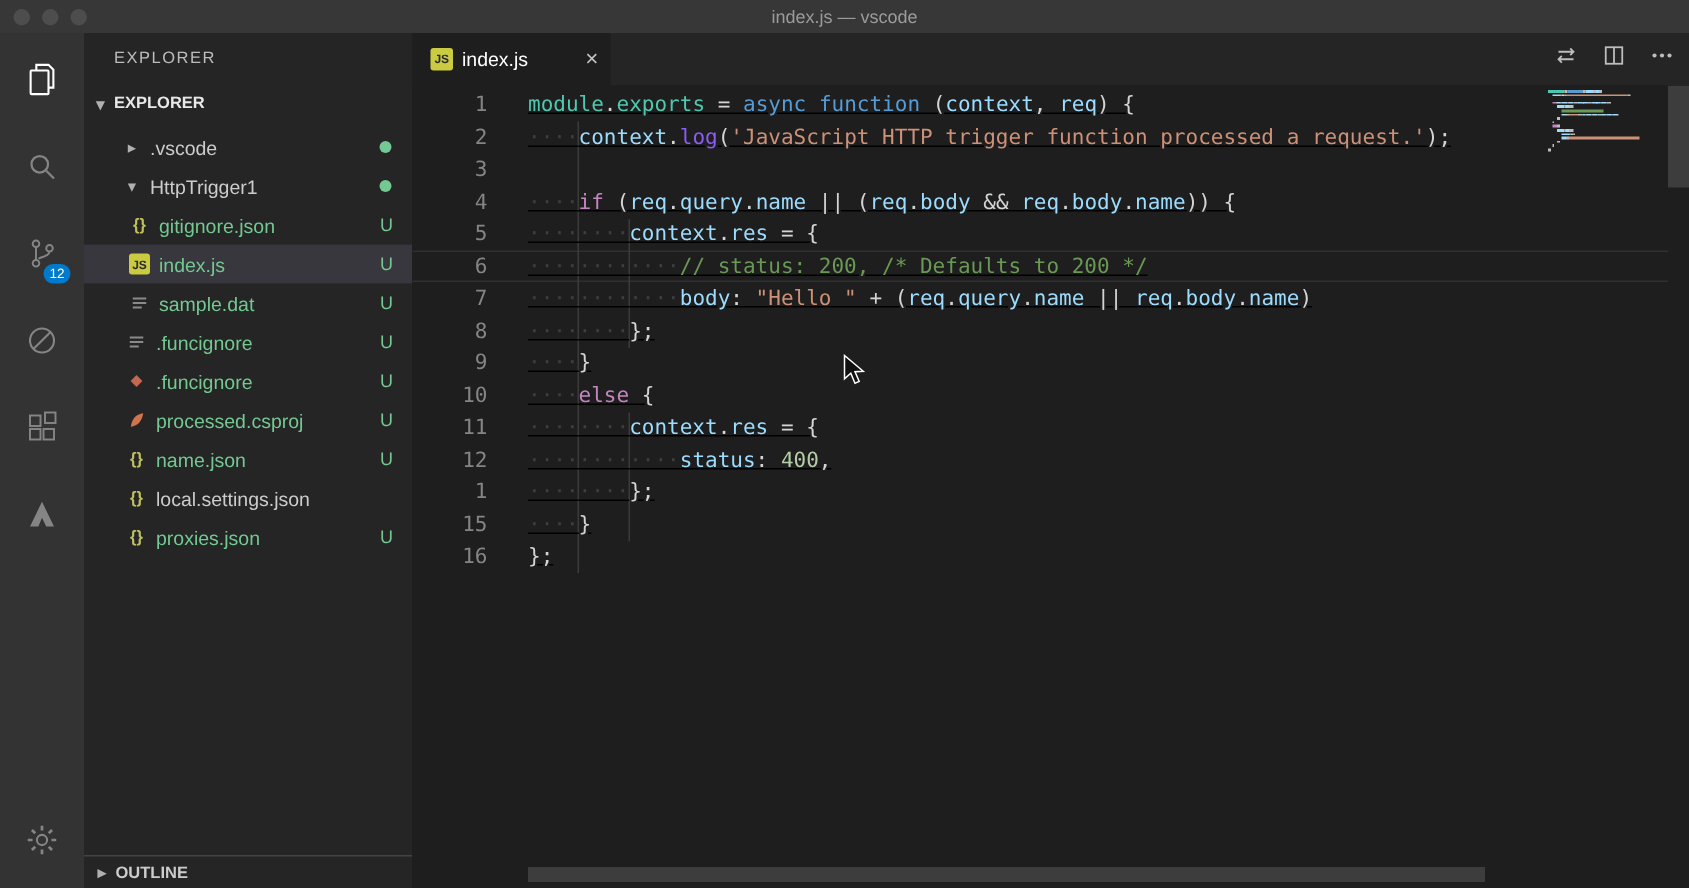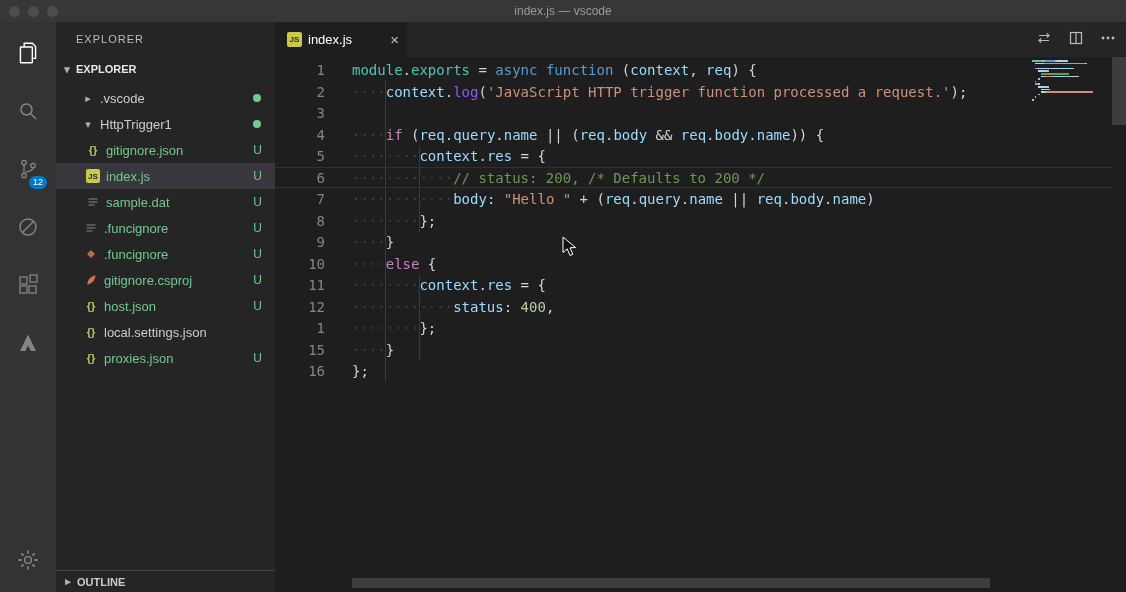--- a/index.html
+++ b/index.html
@@ -41,21 +41,21 @@
   .editor{flex:1;display:flex;flex-direction:column;position:relative;min-width:0;background:#1e1e1e;}
   .tabbar{height:35px;background:#252526;display:flex;position:relative;flex-shrink:0;}
   .tab{width:132px;background:#1e1e1e;display:flex;align-items:center;gap:6px;padding:0 8px 0 12px;font-size:13px;color:#ffffff;box-sizing:border-box;}
   .tab-label{flex:1;}
   .tab-close{color:#c0c0c0;font-size:15px;}
   .tab-actions{position:absolute;right:10px;top:0;height:35px;display:flex;align-items:center;gap:16px;color:#bdbdbd;}
   .editor-body{position:relative;flex:1;background:#1e1e1e;overflow:hidden;}
   .code-layer{position:absolute;top:3px;left:0;right:0;font-family:"DejaVu Sans Mono",monospace;font-size:14px;}
   .code-line{height:21.5px;line-height:21.5px;white-space:pre;position:relative;}
   .ln{position:absolute;left:0;top:0;width:50px;text-align:right;color:#858585;}
-  .lc{position:absolute;left:77px;top:0;}
+  .lc{position:absolute;left:77px;top:0;text-decoration:underline;}
   .tk-mod{color:#4ec9b0}.tk-kw{color:#c586c0}.tk-kw2{color:#569cd6}.tk-var{color:#9cdcfe}
   .tk-fn{color:#8b5cf6}.tk-str{color:#ce9178}.tk-num{color:#b5cea8}.tk-com{color:#6a9955}
   .tk-pun{color:#d4d4d4}.tk-ws{color:#3e3e42}
   .current-line-highlight{position:absolute;left:0;right:14px;height:21.5px;box-sizing:border-box;
     border-top:1px solid #303031;border-bottom:1px solid #303031;}
   .guide{position:absolute;width:1px;background:#3b3b3b;}
   #g1{left:110px;top:24px;height:301px;}
   #g2{left:144px;top:89px;height:86px;}
   #g3{left:144px;top:218px;height:86px;}
   .minimap{position:absolute;top:3px;right:14px;width:80px;}
@@ -174,26 +174,26 @@
           <svg class="ic-svg" width="14" height="14" viewBox="0 0 14 14">
             <rect x="4.2" y="4.2" width="5.6" height="5.6" fill="#c4684f" transform="rotate(45 7 7)"></rect>
           </svg>
           <span class="tree-label untracked">.funcignore</span>
           <span class="ubadge">U</span>
         </div>
         <div class="tree-row" style="padding-left: 28px;">
           <svg class="ic-svg" width="14" height="14" viewBox="0 0 14 14">
             <path d="M11.5 2.5C6.5 3.2 4 6 3.2 11.5 8 10.8 10.5 8 11.5 2.5z" fill="#d0734f"></path>
           </svg>
-          <span class="tree-label untracked">gitignore.csproj</span>
+          <span class="tree-label untracked">processed.csproj</span>
           <span class="ubadge">U</span>
         </div>
         <div class="tree-row" style="padding-left: 28px;">
           <span class="ic-json">{}</span>
-          <span class="tree-label untracked">host.json</span>
+          <span class="tree-label untracked">name.json</span>
           <span class="ubadge">U</span>
         </div>
         <div class="tree-row" style="padding-left: 28px;">
           <span class="ic-json">{}</span>
           <span class="tree-label normal">local.settings.json</span>
         </div>
         <div class="tree-row" style="padding-left: 28px;">
           <span class="ic-json">{}</span>
           <span class="tree-label untracked">proxies.json</span>
           <span class="ubadge">U</span>

